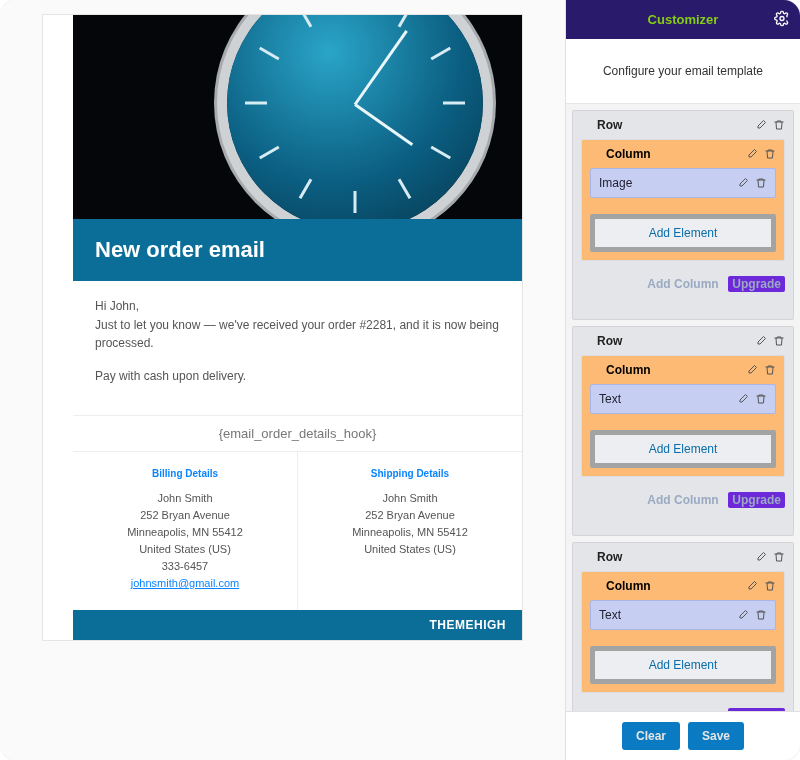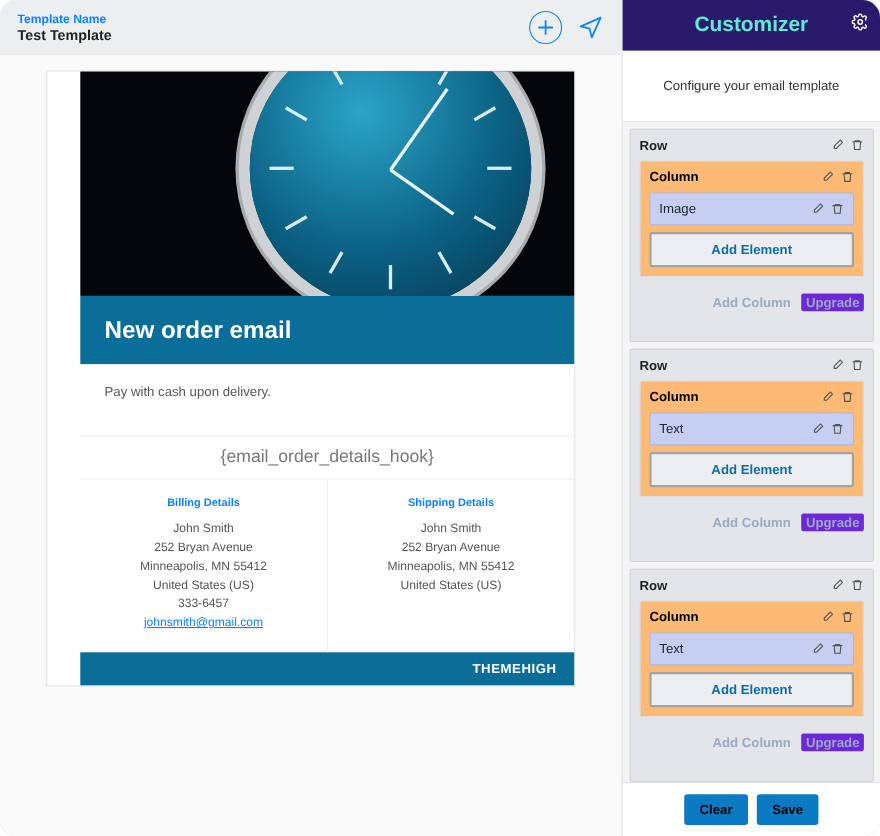--- a/index.html
+++ b/index.html
@@ -20,75 +20,59 @@
 .email { background: #fff; border: 1px solid #e5e5e5; padding-left: 30px; }
 .hero { height: 204px; background: #05060a; position: relative; overflow: hidden; }
 .dial { position: absolute; left: 154px; top: -40px; width: 256px; height: 256px; border-radius: 50%; background: radial-gradient(circle at 40% 30%, #2aa5c8 0%, #0b5f82 55%, #063349 100%); box-shadow: 0 0 0 10px #cfd2d4, 0 0 0 13px #a7abae; }
 .dial::before, .dial::after { content: ""; position: absolute; left: 50%; top: 50%; background: #e9f6fa; transform-origin: left center; }
 .dial::before { width: 90px; height: 3px; transform: rotate(-55deg); }
 .dial::after  { width: 70px; height: 3px; transform: rotate(35deg); }
 .marks span { position: absolute; left: 50%; top: 50%; width: 3px; height: 22px; background: #d7ecf2; transform-origin: center 110px; }
 .banner { background: #0b6e99; color: #fff; padding: 18px 22px; font-size: 22px; font-weight: 600; }
 .body { padding: 16px 22px; font-size: 12px; color: #555; line-height: 1.55; }
 .body p { margin-bottom: 14px; }
-.hook { text-align: center; font-size: 16px; color: #777; border-top: 1px solid #eee; border-bottom: 1px solid #eee; padding: 10px 0; }
+.hook { text-align: center; font-size: 13px; color: #777; border-top: 1px solid #eee; border-bottom: 1px solid #eee; padding: 10px 0; }
 .cols { display: flex; }
 .col { flex: 1; text-align: center; padding: 14px 10px 18px; font-size: 11px; color: #555; line-height: 1.55; }
 .col + .col { border-left: 1px solid #eee; }
 .col h4 { color: #0a84ff; font-size: 10px; margin-bottom: 8px; }
 .col a { color: #0a84ff; text-decoration: underline; }
 .footer { background: #0b6e99; color: #fff; text-align: right; padding: 8px 16px; font-size: 12px; font-weight: 700; letter-spacing: .5px; }
 
 
 .right { width: 235px; display: flex; flex-direction: column; background: #f4f4f4; border-left: 1px solid #e1e1e3; }
-.rhead { background: #2a1a6b; color: #5eead4; display: flex; align-items: flex-end; justify-content: center; padding: 12px 10px; position: relative; font-weight: 700; font-size: 19px; }
+.rhead { background: #2a1a6b; color: #84cc16; display: flex; align-items: flex-end; justify-content: center; padding: 12px 10px; position: relative; font-weight: 700; font-size: 13px; }
 .rhead .gear { position: absolute; right: 10px; top: 50%; transform: translateY(-50%); cursor: pointer; }
 .subtitle { text-align: center; font-size: 12px; color: #333; padding: 25px 8px; background: #fff; border-bottom: 1px solid #e6e6e8; }
 .panel { flex: 1; overflow-y: auto; padding: 0 6px 6px; position: relative; }
 .panel::-webkit-scrollbar { width: 8px; }
 .panel::-webkit-scrollbar-thumb { background: #b8bbc0; border-radius: 4px; }
 
 .rowblock { background: #e4e5e8; border: 1px solid #d3d4d8; border-radius: 2px; margin: 6px 0; }
-.rowhdr, .colhdr, .leaf { display: flex; align-items: center; padding: 7px 8px; font-size: 12px; }
+.rowhdr, .colhdr, .leaf { display: flex; align-items: center; padding: 7px 8px; font-size: 12px; margin-left: 16px; }
 .rowhdr { font-weight: 700; color: #222; }
 .colwrap { margin: 0 8px 8px; background: #fdba74; border: 1px solid #dcdde1; border-radius: 2px; }
 .colhdr { font-weight: 700; }
 .leaf { background: #c6cff2; border: 1px solid #a9b5e6; margin: 0 8px; border-radius: 2px; color: #223; }
-.addel { display: block; text-align: center; background: #eceef2; border: 2px solid #a3a3a3; margin: 6px 8px 8px; padding: 7px 0; color: #0b6ea9; font-size: 12px; font-weight: 700; cursor: pointer; border-radius: 2px; }
+.addel { display: block; text-align: center; background: #eceef2; border: 5px solid #a3a3a3; margin: 16px 8px 8px; padding: 7px 0; color: #0b6ea9; font-size: 12px; font-weight: 400; cursor: pointer; border-radius: 2px; }
 .addcol { display: flex; align-items: center; justify-content: center; padding: 8px 0 28px; position: relative; }
 .addcol span { color: #9aaac2; font-size: 12px; font-weight: 600; }
 .upgrade { position: absolute; right: 8px; background: #6d28d9; color: #c11; font-size: 9px; font-weight: 700; padding: 1px 4px; border-radius: 2px; }
 .iconset { margin-left: auto; display: flex; gap: 6px; color: #555; }
 .iconset svg { cursor: pointer; }
 
 .actions { background: #fff; border-top: 1px solid #e1e1e3; padding: 10px; display: flex; justify-content: center; gap: 8px; }
-.btn { background: #0a7bc2; color: #000000; border: none; padding: 7px 14px; font-size: 12px; font-weight: 700; border-radius: 3px; cursor: pointer; }
+.btn { background: #0a7bc2; color: #e5e5e5; border: none; padding: 7px 14px; font-size: 12px; font-weight: 700; border-radius: 3px; cursor: pointer; }
 </style>
 </head>
 <body>
 
 <div class="app">
 
   <div class="left">
-    <div class="topbar">
-      <div class="meta">
-        <div class="tlabel">Template Name</div>
-        <div class="tname">Test Template</div>
-      </div>
-      <div class="ticon">
-        <svg width="14" height="14" viewBox="0 0 14 14">
-            <path d="M7 1v12M1 7h12" stroke="currentColor" stroke-width="1.6" stroke-linecap="round"></path>
-          </svg>
-      </div>
-      <div class="sendicon">
-        <svg width="24" height="24" viewBox="0 0 24 24">
-            <path d="M3 11l18-8-8 18-2-8-8-2z" fill="none" stroke="currentColor" stroke-width="1.6" stroke-linejoin="round"></path>
-          </svg>
-      </div>
-    </div>
 
     <div class="preview-wrap">
       <div class="email">
         <div class="hero">
           <div class="dial">
               <div class="marks">
 
             <span style="transform:translate(-50%,-110px) rotate(30deg)"></span>
             <span style="transform:translate(-50%,-110px) rotate(60deg)"></span>
             <span style="transform:translate(-50%,-110px) rotate(90deg)"></span>
@@ -98,20 +82,22 @@
             <span style="transform:translate(-50%,-110px) rotate(210deg)"></span>
             <span style="transform:translate(-50%,-110px) rotate(240deg)"></span>
             <span style="transform:translate(-50%,-110px) rotate(270deg)"></span>
             <span style="transform:translate(-50%,-110px) rotate(300deg)"></span>
             <span style="transform:translate(-50%,-110px) rotate(330deg)"></span>
           </div>
             </div>
         </div>
         <div class="banner">New order email</div>
         <div class="body">
+          <p><span>Hi John,</span><br>
+             <span>Just to let you know — we've received your order #2281, and it is now being processed.</span></p>
           <p>Pay with cash upon delivery.</p>
         </div>
         <div class="hook">{email_order_details_hook}</div>
         <div class="cols">
           <div class="col">
             <h4>Billing Details</h4>
             <div>John Smith</div>
             <div>252 Bryan Avenue</div>
             <div>Minneapolis, MN 55412</div>
             <div>United States (US)</div>

